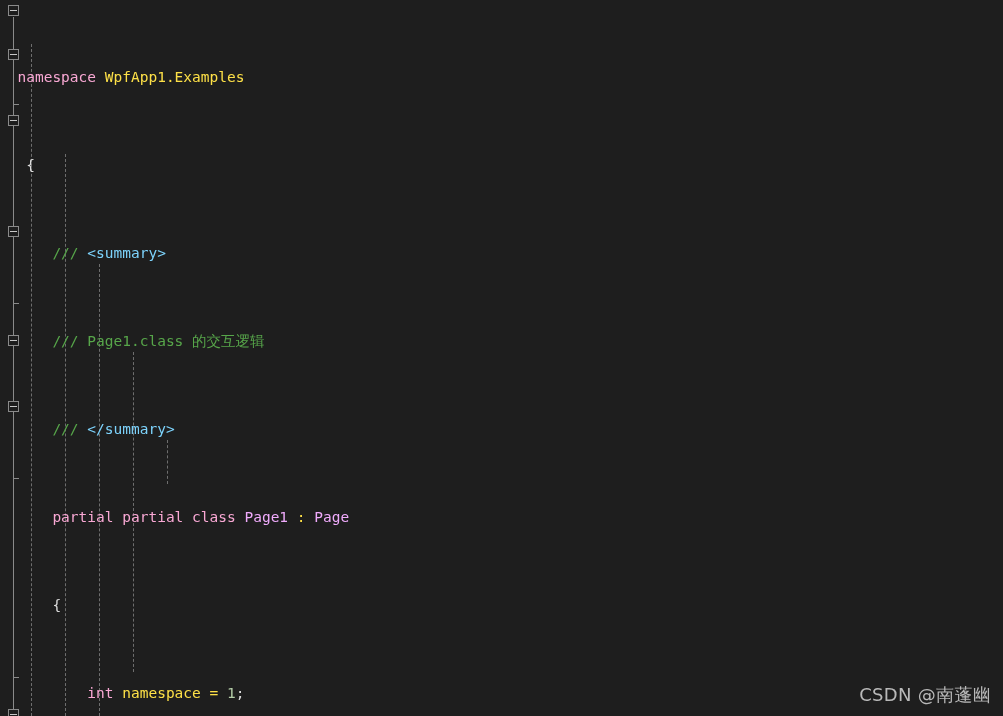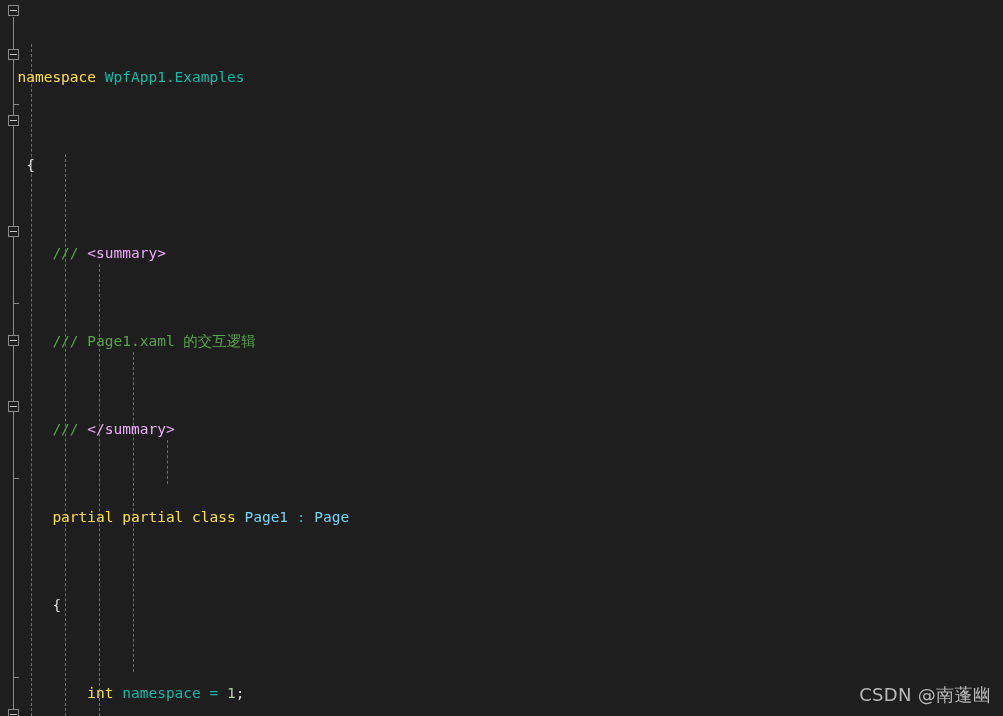--- a/index.html
+++ b/index.html
@@ -68,26 +68,26 @@
     width: 1003px;
     white-space: pre;
   }
   .line {
     height: 22px;
     white-space: pre;
     color: #dcdcdc;
   }
 
   
-  .kw   { color: #fde047; }
-  .typ  { color: #7dd3fc; }
+  .kw   { color: #f9a8d4; }
+  .typ  { color: #f0abfc; }
   .cmt  { color: #57a64a; }
-  .cmtt { color: #f0abfc; }
+  .cmtt { color: #7dd3fc; }
   .num  { color: #b5cea8; }
-  .pln  { color: #14b8a6; }
+  .pln  { color: #fde047; }
   .pun  { color: #dcdcdc; }
 
   
   .watermark {
     position: absolute;
     right: 12px;
     bottom: 13px;
     color: #b9b9b9;
     font-family: "DejaVu Sans", sans-serif;
     font-size: 18px;
@@ -129,21 +129,21 @@
   <div class="indent-guide" style="left:167px; top:440px; height:44px;"></div>
 
   <div class="code">
 
     <div class="line"><span class="pln">  </span><span class="kw">namespace</span><span class="pln"> WpfApp1.Examples</span></div>
 
     <div class="line"><span class="pln">   </span><span class="pun">{</span></div>
 
     <div class="line"><span class="pln">      </span><span class="cmt">/// </span><span class="cmtt">&lt;summary&gt;</span></div>
 
-    <div class="line"><span class="pln">      </span><span class="cmt">/// Page1.xaml 的交互逻辑</span></div>
+    <div class="line"><span class="pln">      </span><span class="cmt">/// Page1.class 的交互逻辑</span></div>
 
     <div class="line"><span class="pln">      </span><span class="cmt">/// </span><span class="cmtt">&lt;/summary&gt;</span></div>
 
     <div class="line"><span class="pln">      </span><span class="kw">partial partial class</span><span class="pln"> </span><span class="typ">Page1</span><span class="pln"> : </span><span class="typ">Page</span></div>
 
     <div class="line"><span class="pln">      </span><span class="pun">{</span></div>
 
     <div class="line"><span class="pln">          </span><span class="kw">int</span><span class="pln"> namespace = </span><span class="num">1</span><span class="pun">;</span></div>
 
     

